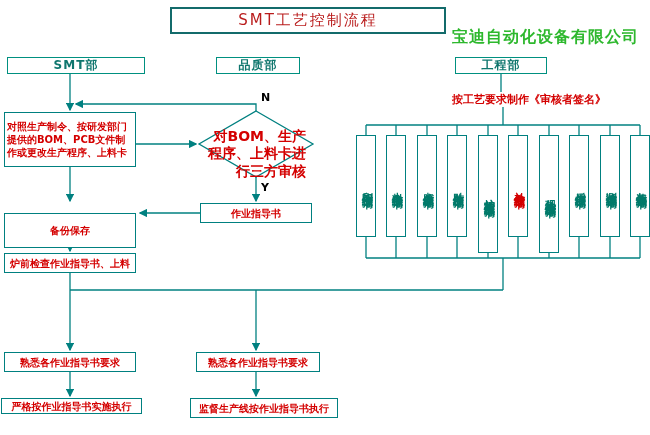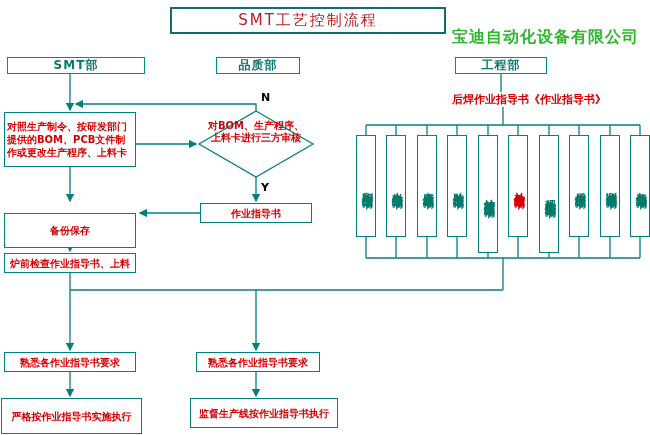--- a/index.html
+++ b/index.html
@@ -23,23 +23,23 @@
     box-sizing:border-box; display:flex; align-items:center; justify-content:center;
     font-size:12px; font-weight:bold; color:#0f766e; letter-spacing:1px;
   }
   .box {
     position:absolute; background:#fff; border:1.3px solid #008080; box-sizing:border-box;
     display:flex; align-items:center; justify-content:center; text-align:center;
     font-size:10px; font-weight:bold; color:#d40000; line-height:1.3; padding:1px 2px;
   }
   .box.multiline { text-align:left; }
   .diamond-text {
-    position:absolute; left:206px; top:107px; width:100px; height:50px;
-    display:flex; align-items:center; justify-content:center; text-align:center;
-    font-size:10px; font-weight:bold; color:#d40000; line-height:1.25;
+    position:absolute; left:206px; top:129px; width:100px; height:50px;
+    display:flex; align-items:center; justify-content:center; text-align:right;
+    font-size:14px; font-weight:bold; color:#d40000; line-height:1.25;
   }
   .flow-label {
     position:absolute; font-size:11px; font-weight:bold; color:#000;
   }
   .create-text {
     position:absolute; left:452px; top:92px; white-space:nowrap;
     font-size:11px; font-weight:bold; color:#d40000;
   }
   .vbox {
     position:absolute; width:20px; background:#fff; border:1.3px solid #008080;
@@ -126,30 +126,30 @@
   <div class="company">宝迪自动化设备有限公司</div>
 
   <div class="dept" style="left:7px; top:57px; width:138px;">SMT部</div>
   <div class="dept" style="left:200px; top:57px; width:84px;margin-left:16px;">品质部</div>
   <div class="dept" style="left:455px; top:57px; width:92px;">工程部</div>
 
   <div class="box multiline" style="left:4px; top:112px; width:132px; height:55px;">对照生产制令、按研发部门提供的BOM、PCB文件制作或更改生产程序、上料卡</div>
   <div class="box" style="left:4px; top:213px; width:132px; height:35px;">备份保存</div>
   <div class="box" style="left:4px; top:253px; width:132px; height:20px;">炉前检查作业指导书、上料</div>
   <div class="box" style="left:4px; top:352px; width:132px; height:20px;">熟悉各作业指导书要求</div>
-  <div class="box" style="left:1px; top:398px; width:141px; height:36px;">严格按作业指导书实施执行</div>
+  <div class="box" style="left:1px; top:398px; width:141px; height:16px;">严格按作业指导书实施执行</div>
 
   <div class="diamond-text">对BOM、生产程序、上料卡进行三方审核</div>
   <div class="flow-label" style="left:261px; top:91px;">N</div>
   <div class="flow-label" style="left:261px; top:181px;">Y</div>
   <div class="box" style="left:200px; top:203px; width:112px; height:20px;">作业指导书</div>
   <div class="box" style="left:196px; top:352px; width:124px; height:20px;">熟悉各作业指导书要求</div>
-  <div class="box" style="left:190px; top:398px; width:148px; height:30px;">监督生产线按作业指导书执行</div>
+  <div class="box" style="left:190px; top:398px; width:148px; height:20px;">监督生产线按作业指导书执行</div>
 
-  <div class="create-text">后焊作业指导书《作业指导书》</div>
+  <div class="create-text">按工艺要求制作《审核者签名》</div>
 
   <div class="vbox" style="left:356px; top:135px; height:102px;">印刷作业指导书</div>
   <div class="vbox" style="left:386px; top:135px; height:102px;">上料作业指导书</div>
   <div class="vbox" style="left:417px; top:135px; height:102px;">点胶作业指导书</div>
   <div class="vbox" style="left:447px; top:135px; height:102px;">贴片作业指导书</div>
   <div class="vbox" style="left:478px; top:135px; height:118px;">炉前检查作业指导书</div>
   <div class="vbox emph" style="left:508px; top:135px; height:102px;">补件作业指导书</div>
   <div class="vbox" style="left:539px; top:135px; height:118px;">外观检查作业指导书</div>
   <div class="vbox" style="left:569px; top:135px; height:102px;">后焊作业指导书</div>
   <div class="vbox" style="left:600px; top:135px; height:102px;">测试作业指导书</div>

